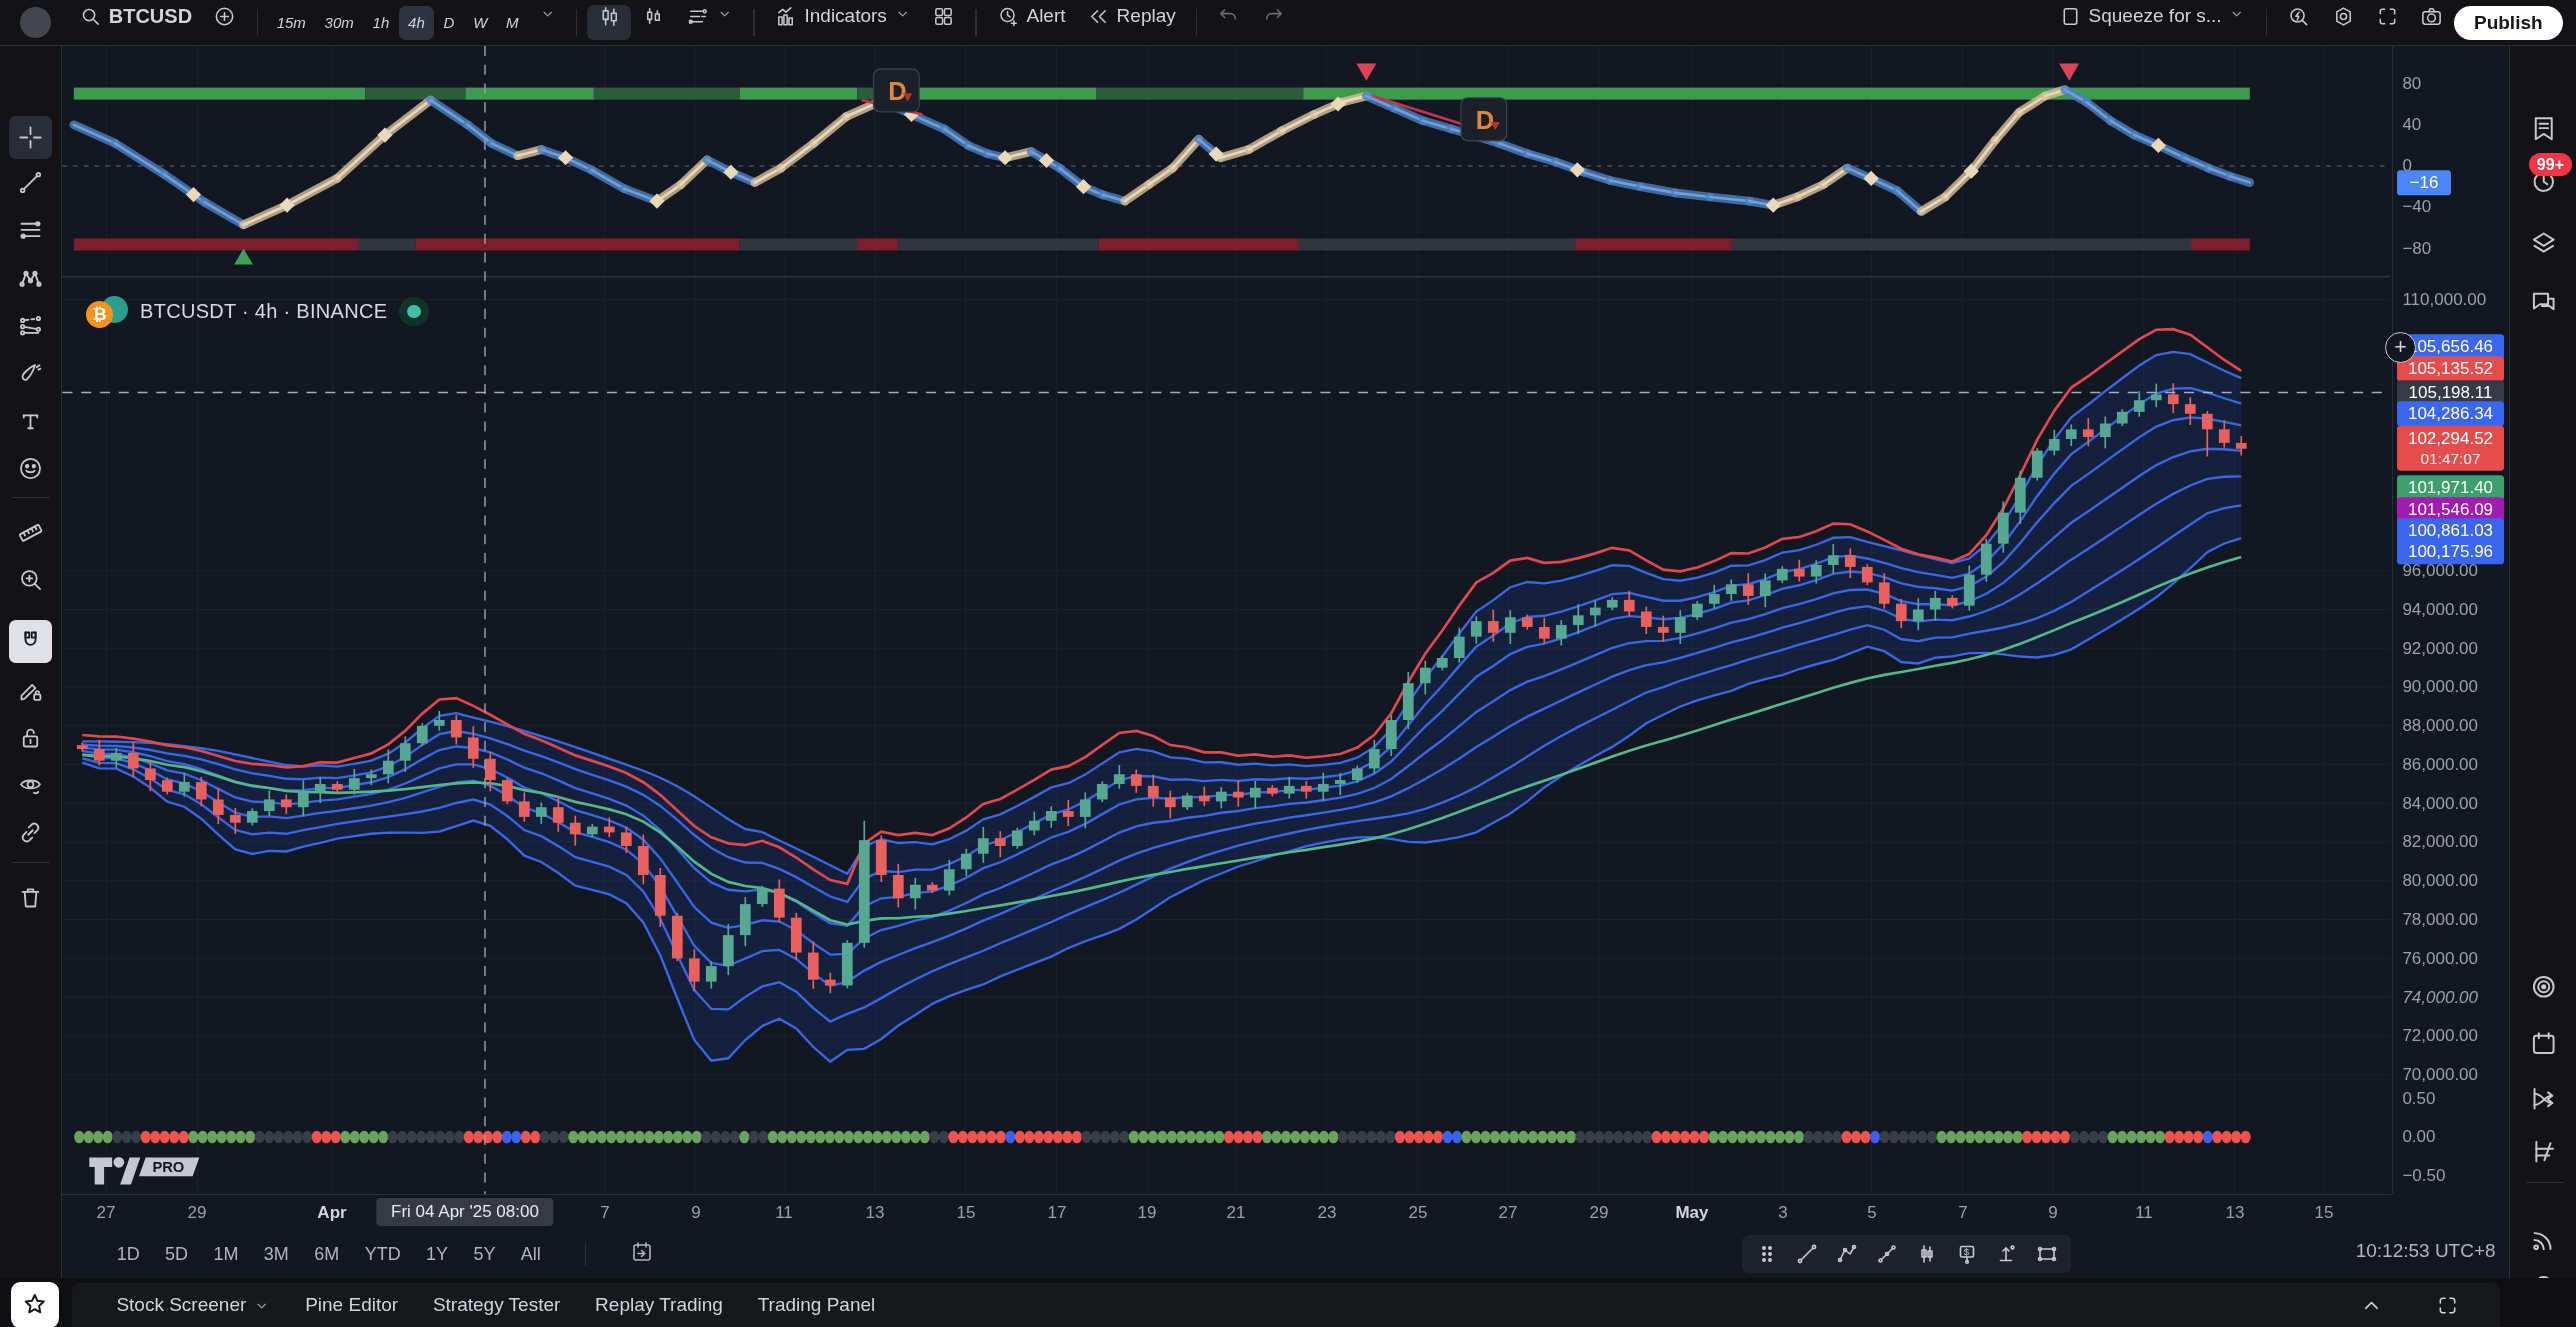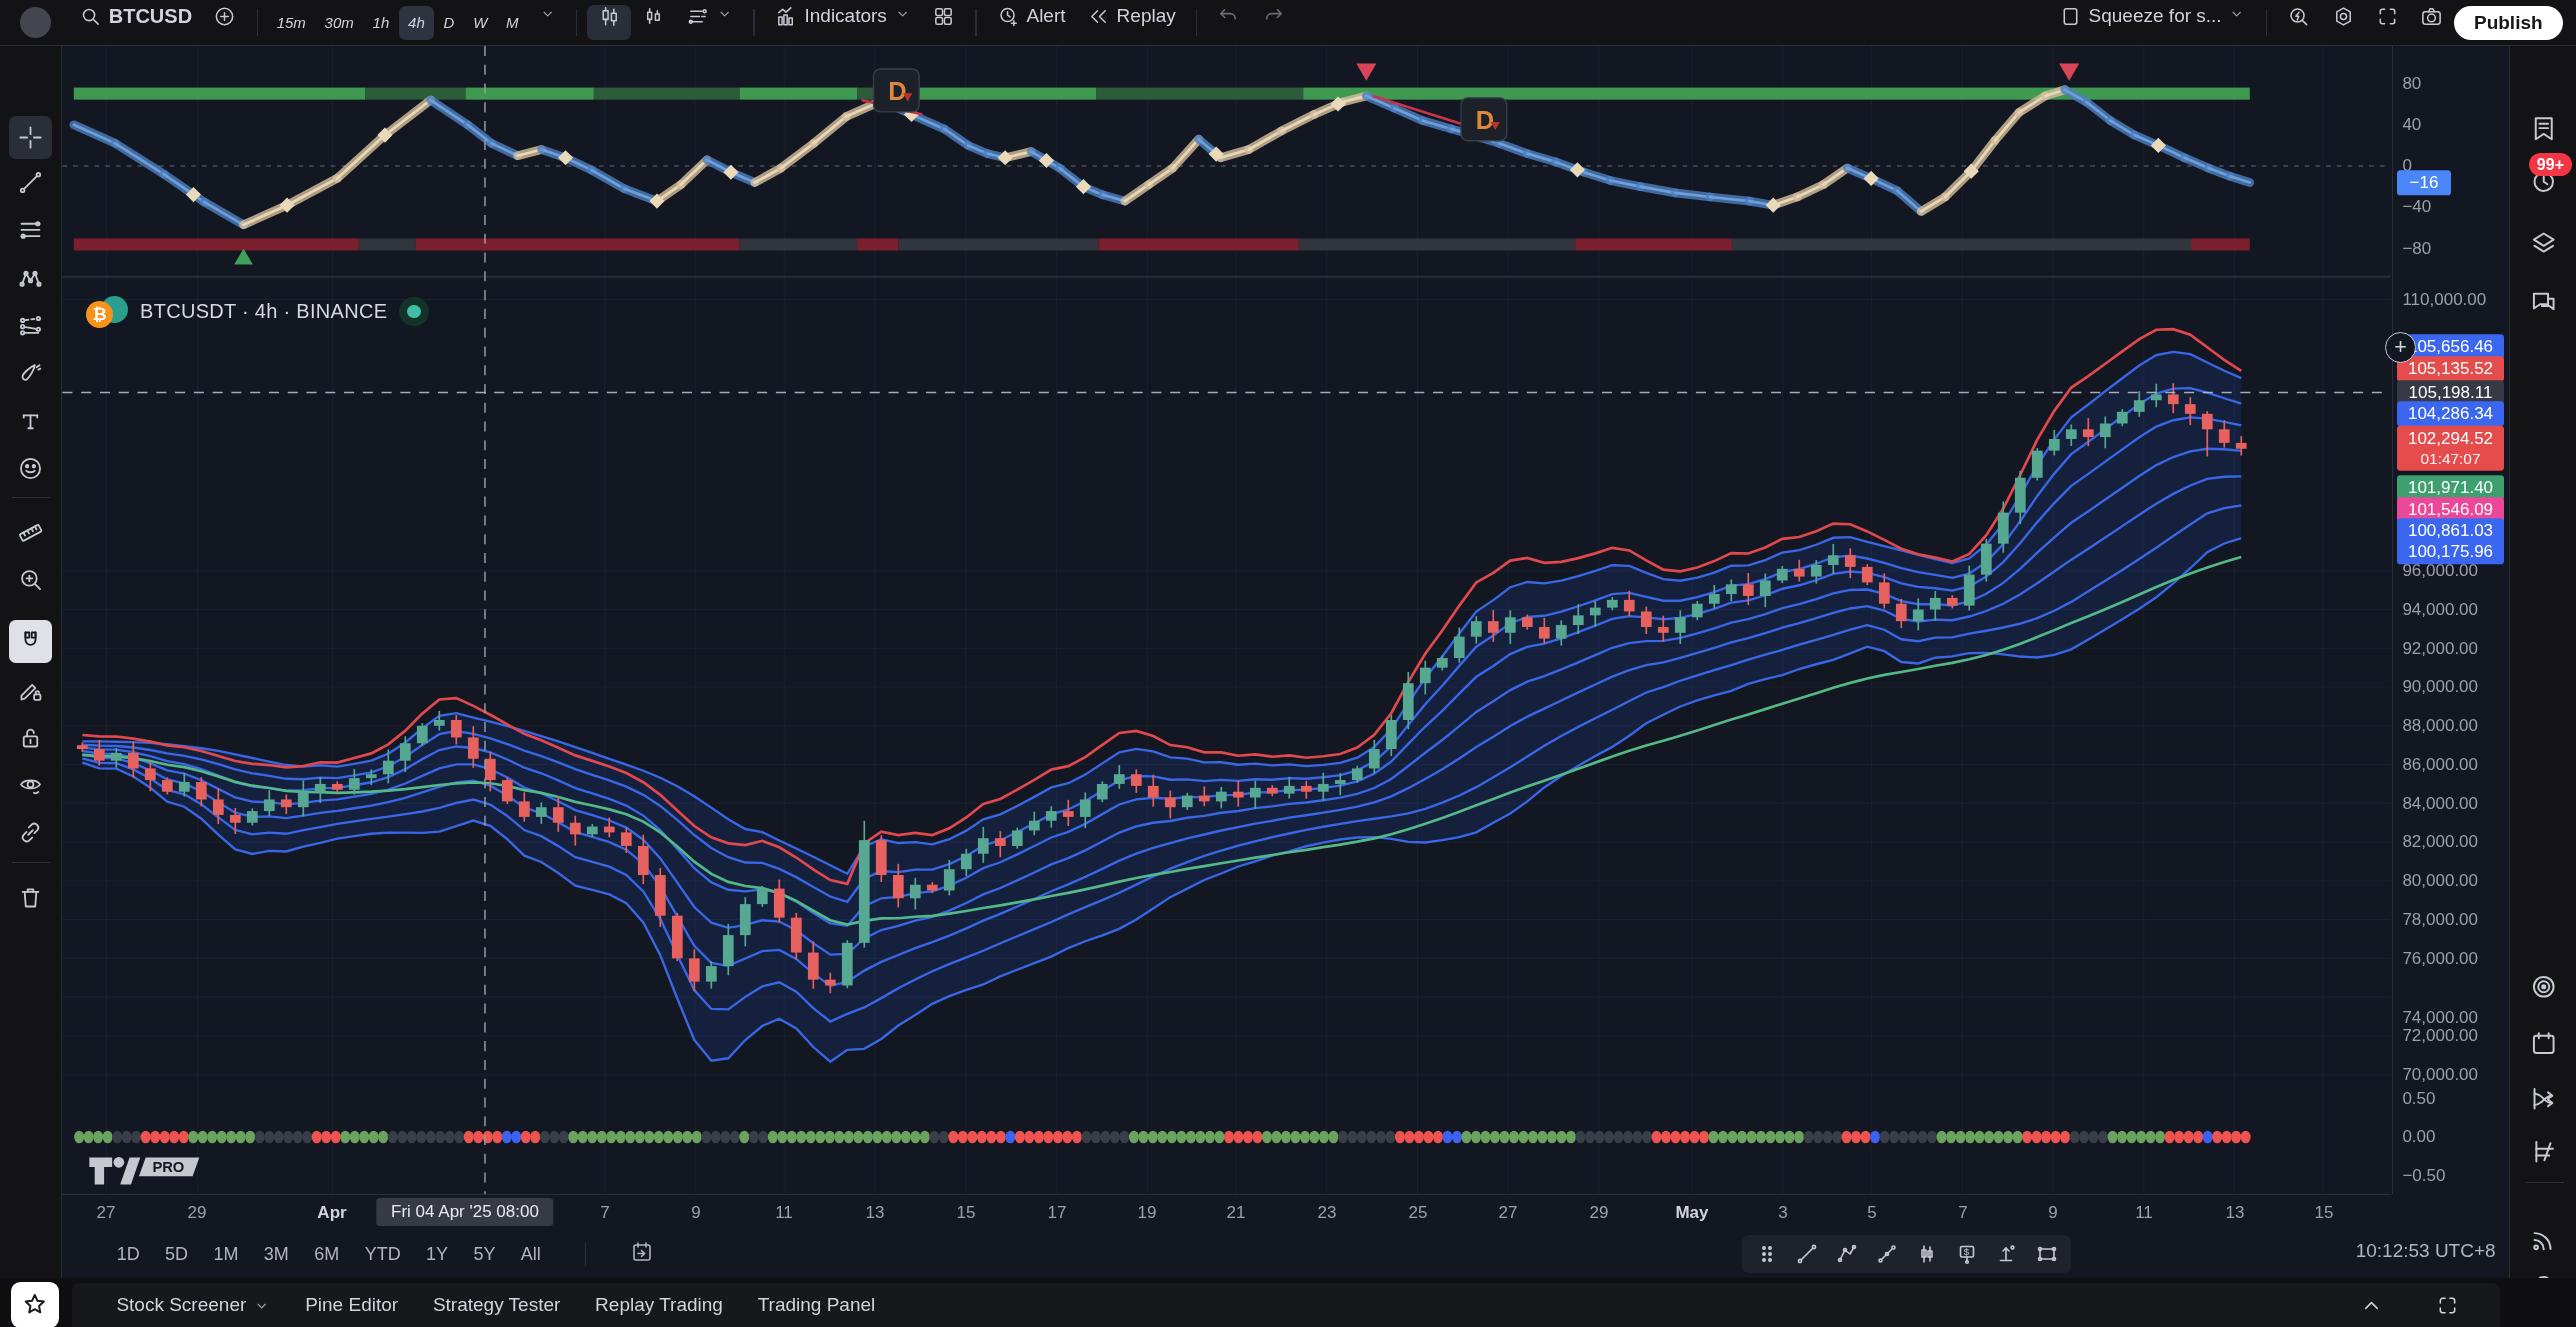--- a/index.html
+++ b/index.html
@@ -1215,39 +1215,39 @@
       <div class="ptick" style="top: 564px;">94,000.00</div>
       <div class="ptick" style="top: 603px;">92,000.00</div>
       <div class="ptick" style="top: 641px;">90,000.00</div>
       <div class="ptick" style="top: 680px;">88,000.00</div>
       <div class="ptick" style="top: 719px;">86,000.00</div>
       <div class="ptick" style="top: 758px;">84,000.00</div>
       <div class="ptick" style="top: 796px;">82,000.00</div>
       <div class="ptick" style="top: 835px;">80,000.00</div>
       <div class="ptick" style="top: 874px;">78,000.00</div>
       <div class="ptick" style="top: 913px;">76,000.00</div>
-      <div class="ptick" style="top: 972px;">74,000.00</div>
+      <div class="ptick" style="top: 952px; font-style: italic;">74,000.00</div>
       <div class="ptick" style="top: 990px;">72,000.00</div>
       <div class="ptick" style="top: 1029px;">70,000.00</div>
       <div class="ptick" style="top: 1053px;">0.50</div>
       <div class="ptick" style="top: 1091px;">0.00</div>
       <div class="ptick" style="top: 1130px;">−0.50</div>
       <div class="ptick" style="top: 38px;">80</div>
       <div class="ptick" style="top: 79px;">40</div>
       <div class="ptick" style="top: 120px;">0</div>
       <div class="ptick" style="top: 161px;">−40</div>
       <div class="ptick" style="top: 203px;">−80</div>
       <div class="plabel" style="top: 137px; background: rgb(74, 134, 247); width: 54px; left: 4px;">−16</div>
       <div class="plabel" style="top: 301px; background: rgb(59, 103, 240);">105,656.46</div>
       <div class="plabel" style="top: 323px; background: rgb(229, 77, 77);">105,135.52</div>
       <div class="plabel" style="top: 347px; background: rgb(54, 58, 69);">105,198.11</div>
       <div class="plabel" style="top: 368px; background: rgb(59, 103, 240);">104,286.34</div>
       <div class="plabel" style="top: 402px; background: rgb(229, 77, 77);">102,294.52<div style="font-size:15.4px;opacity:.95;margin-top:1.3px">01:47:07</div></div>
       <div class="plabel" style="top: 442px; background: rgb(63, 160, 111);">101,971.40</div>
-      <div class="plabel" style="top: 464px; background: #ec4899;">101,546.09</div>
+      <div class="plabel" style="top: 464px; background: #a21caf;">101,546.09</div>
       <div class="plabel" style="top: 485px; background: rgb(59, 103, 240);">100,861.03</div>
       <div class="plabel" style="top: 506px; background: rgb(59, 103, 240);">100,175.96</div>
       <div style="position: absolute; left: -8px; top: 286px; width: 31px; height: 31px; border-radius: 50%; border: 1.3px solid rgb(198, 201, 209); background: rgb(19, 23, 34); color: rgb(209, 212, 220); display: flex; align-items: center; justify-content: center; font-size: 21.5px; z-index: 6;">+</div>
     </div>
 
   <div id="taxis">
     <div id="tcross" style="left: 403px;">Fri 04 Apr '25   08:00</div>
   <div class="ttick" style="left: 44px;">27</div>
       <div class="ttick" style="left: 135px;">29</div>
       <div class="ttick month" style="left: 270px;">Apr</div>

